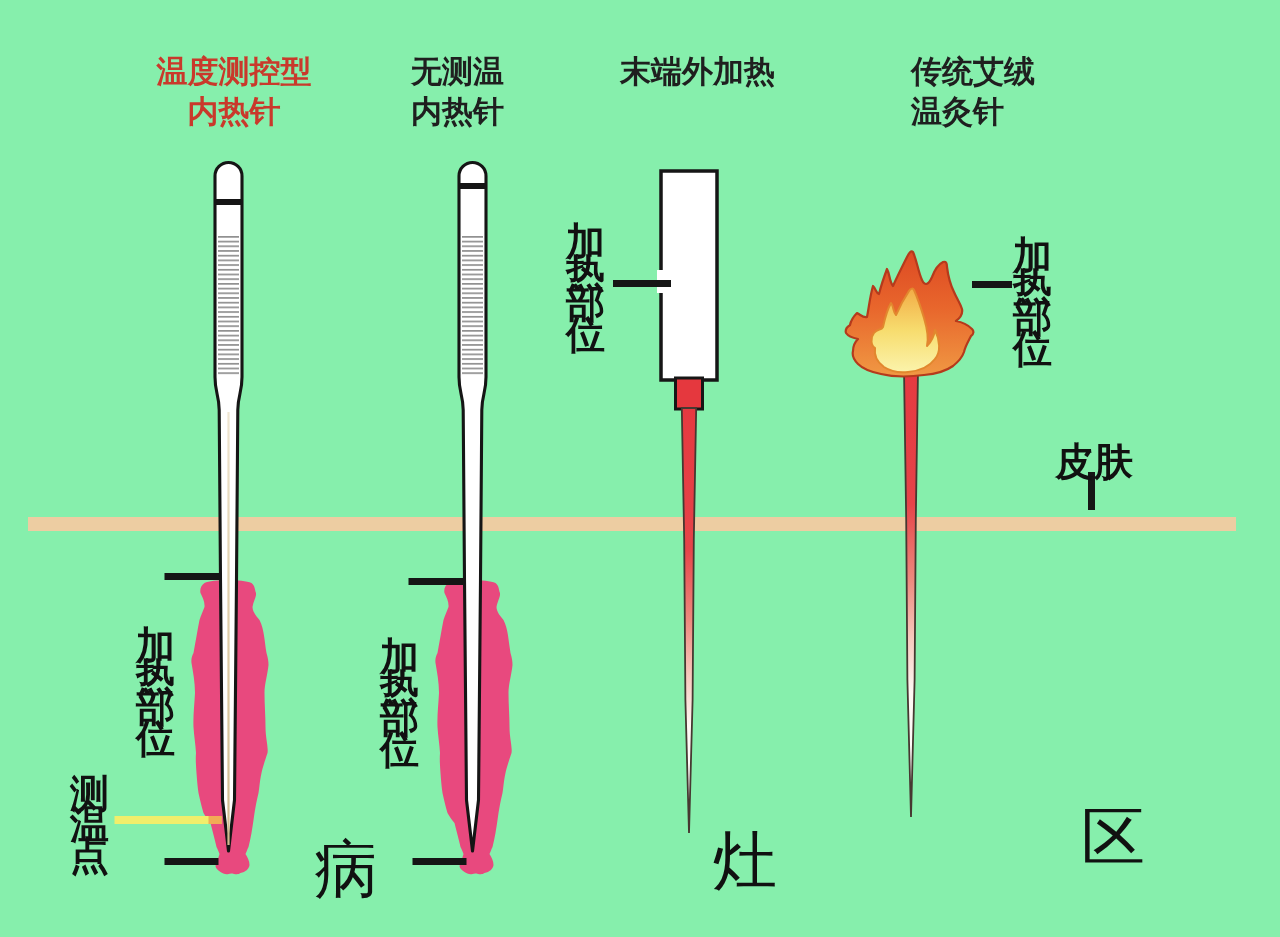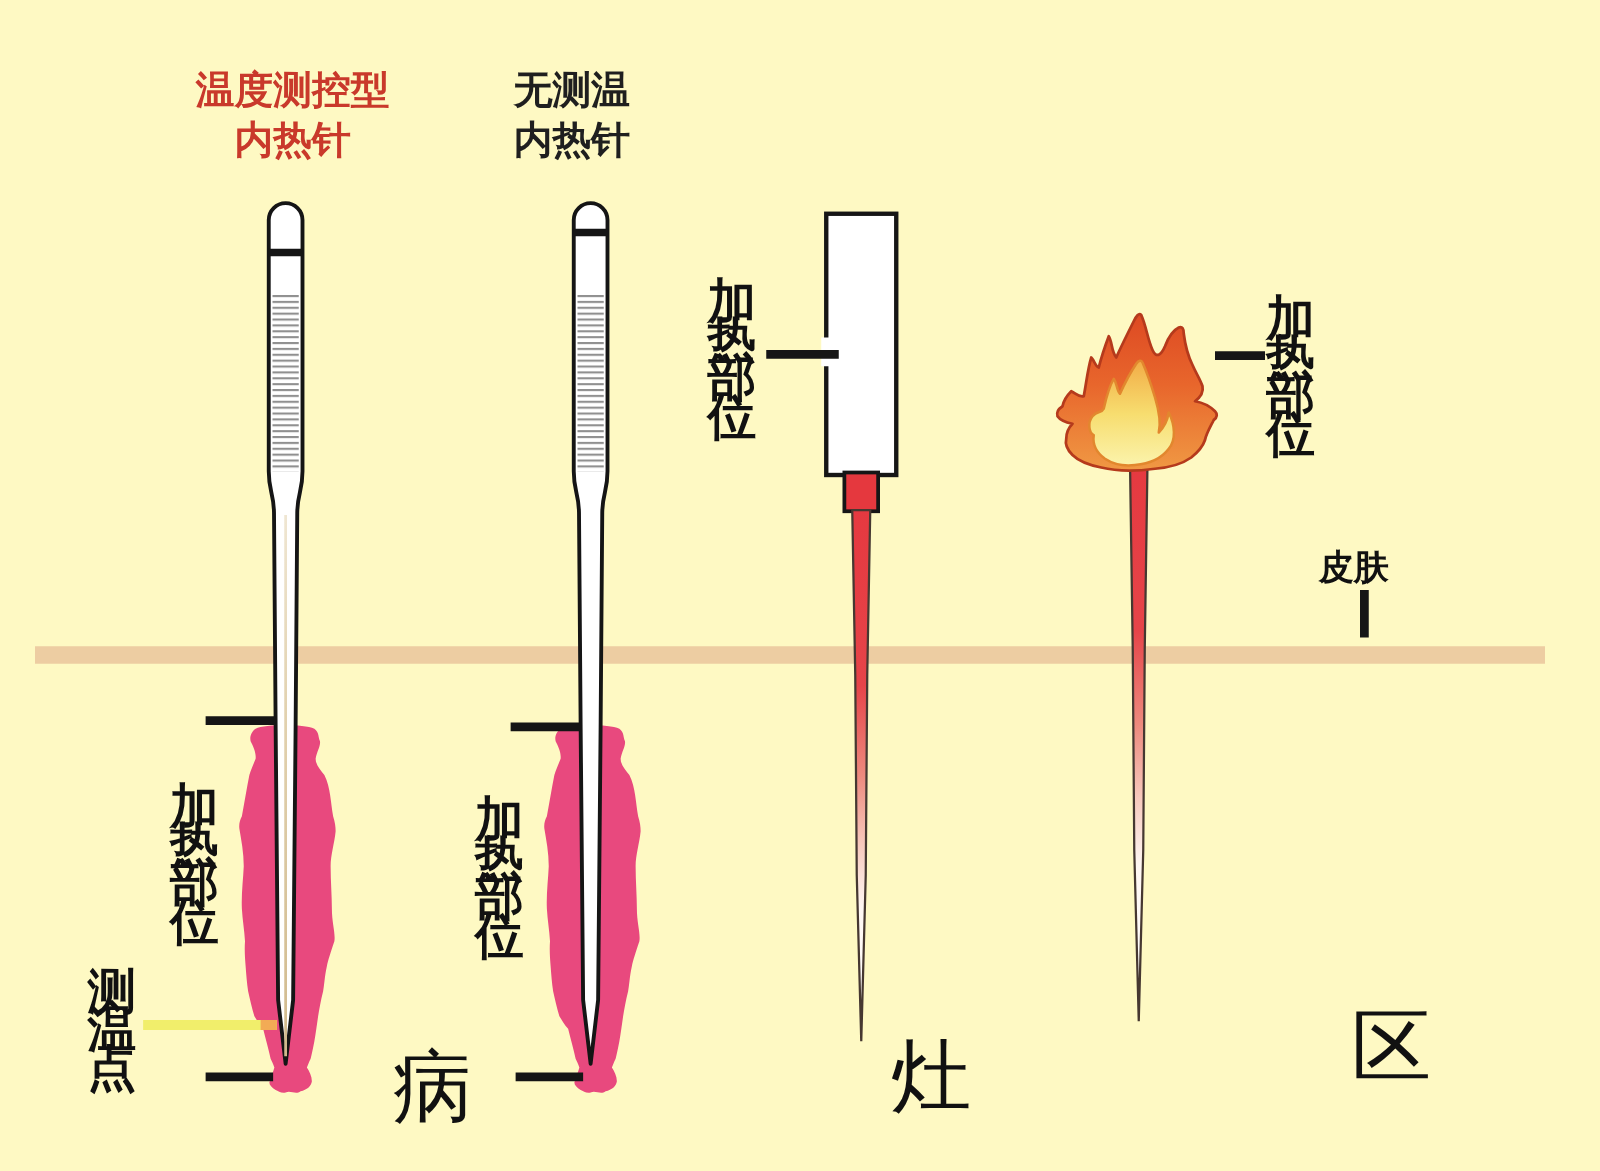--- a/index.html
+++ b/index.html
@@ -1,22 +1,22 @@
 <!DOCTYPE html>
 <html><head>
 <meta charset="utf-8">
 <style>
 html,body{margin:0;padding:0;background:#fff;}
-.canvas{position:relative;width:1280px;height:937px;background:#fef9c3;overflow:hidden;font-family:"Liberation Sans",sans-serif;}
+.canvas{position:relative;width:1280px;height:937px;background:#86efac;overflow:hidden;font-family:"Liberation Sans",sans-serif;}
 .abs{position:absolute;}
 .title{font-size:31px;font-weight:700;line-height:40px;color:#1f1f1f;}
 .title.center{text-align:center;}
 .vlabel{font-size:39px;font-weight:700;line-height:31px;width:31px;color:#111;text-align:center;word-break:break-all;}
 .bigchar{font-family:"Liberation Serif",serif;font-size:64px;color:#111;line-height:1;}
-.skinlabel{font-size:28px;font-weight:700;color:#111;}
+.skinlabel{font-size:39px;font-weight:700;color:#111;}
 </style>
 </head>
 <body>
 
 <div class="canvas">
 
   <div class="abs" style="left: 28px; top: 517px; width: 1208px; height: 14px; background: rgb(237, 205, 162);"></div>
 
   <svg class="abs" width="1280" height="937" viewBox="0 0 1280 937" style="left:0;top:0;">
     <defs>
@@ -173,20 +173,25 @@
 
   <div class="abs title center" style="left:155px;top:52px;width:158px;color:#c9392b;">
     <div>温度测控型</div>
     <div>内热针</div>
   </div>
   <div class="abs title center" style="left:408px;top:52px;width:99px;">
     <div>无测温</div>
     <div>内热针</div>
   </div>
   <div class="abs title" style="left:620px;top:52px;width:170px;">
+    <div>末端外加热</div>
+  </div>
+  <div class="abs title" style="left:911px;top:52px;width:140px;">
+    <div>传统艾绒</div>
+    <div>温灸针</div>
   </div>
 
   <div class="abs vlabel" style="left:136px;top:630px;">加热部位</div>
   <div class="abs vlabel" style="left:70px;top:778px;">测温点</div>
   <div class="abs vlabel" style="left:380px;top:641px;">加热部位</div>
   <div class="abs vlabel" style="left:566px;top:226px;">加热部位</div>
   <div class="abs vlabel" style="left:1013px;top:240px;">加热部位</div>
 
   <div class="abs skinlabel" style="left:1055px;top:435px;">皮肤</div>
 

